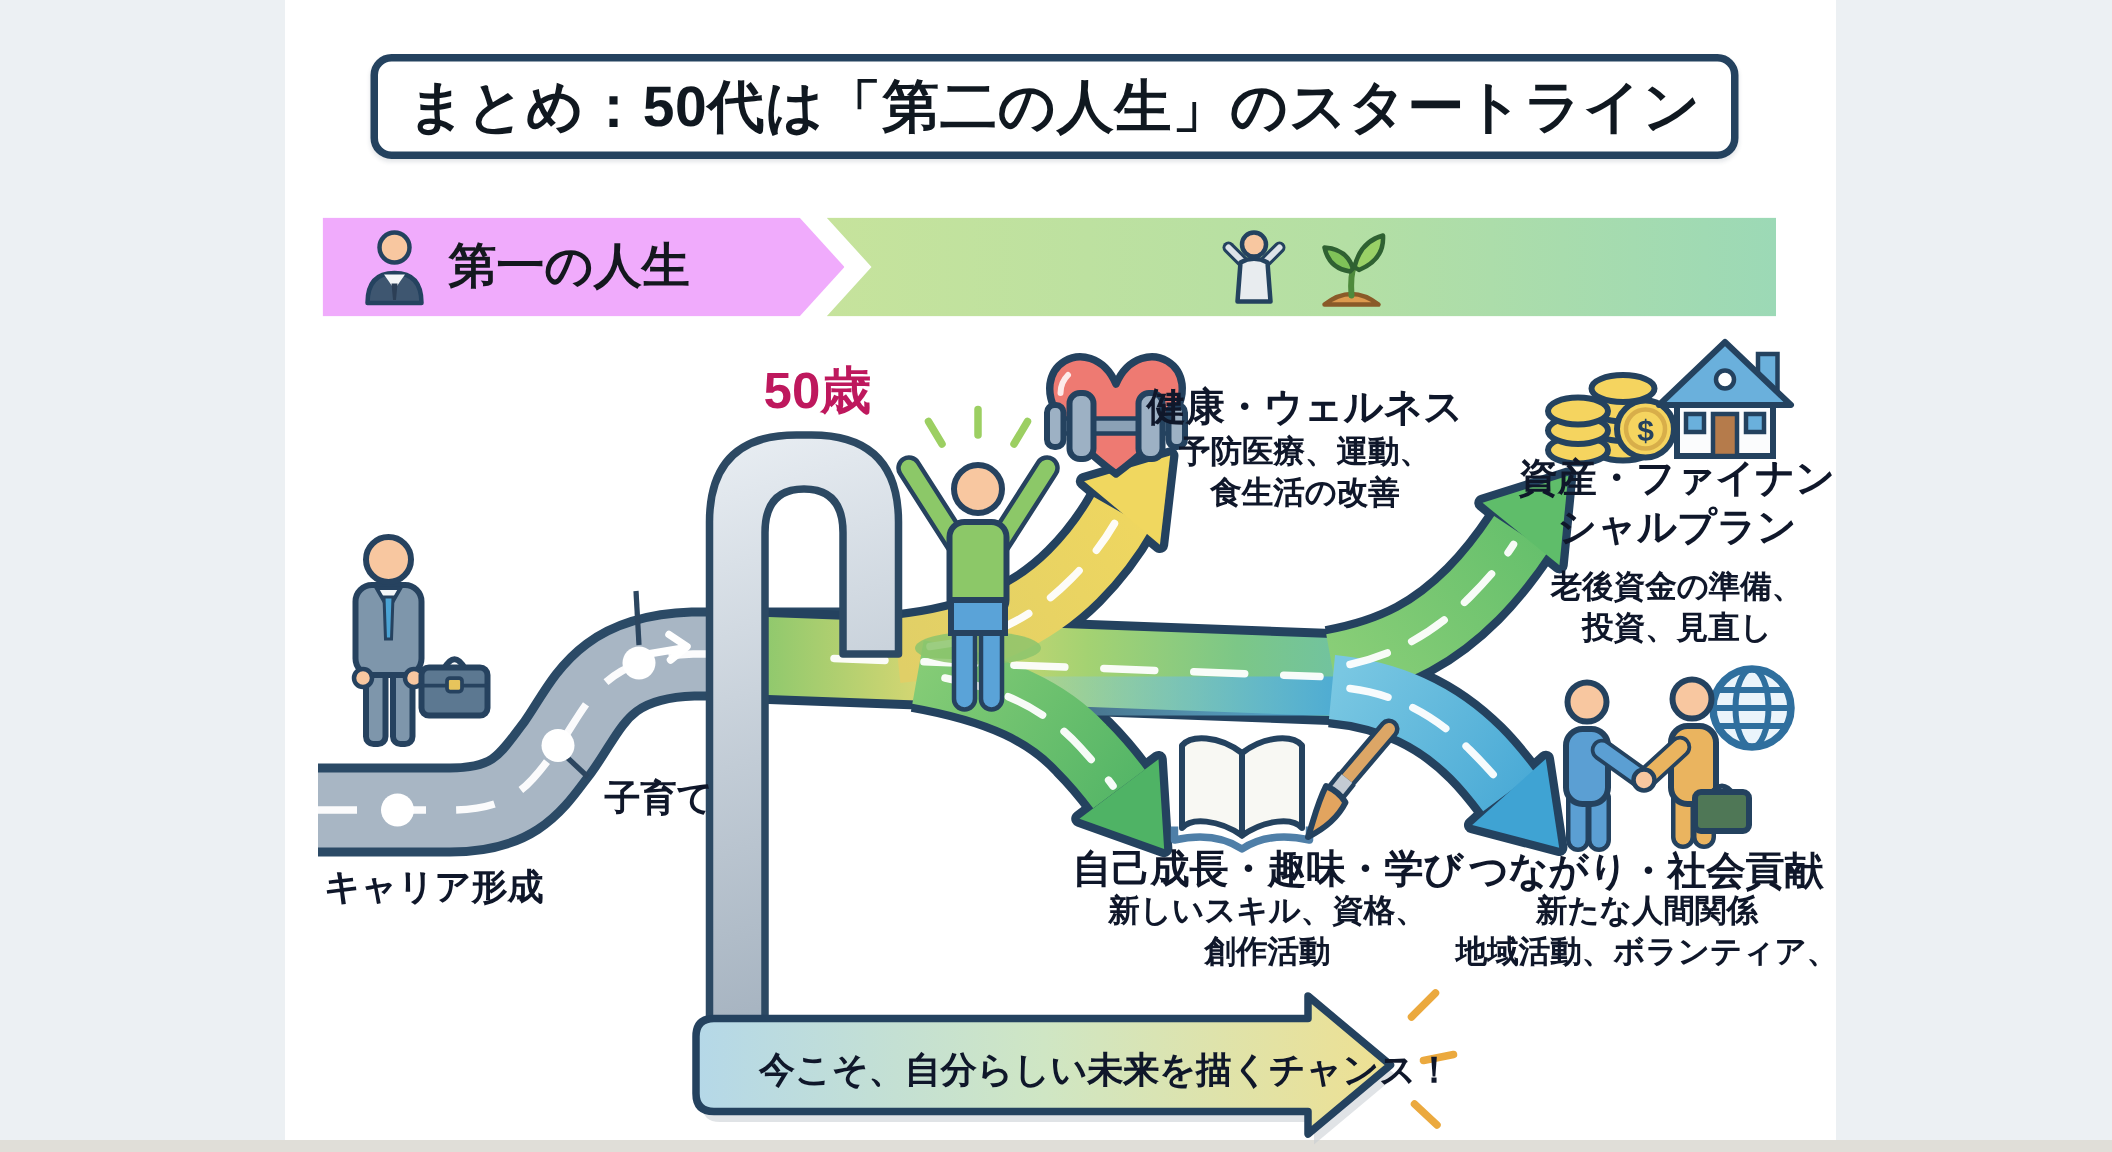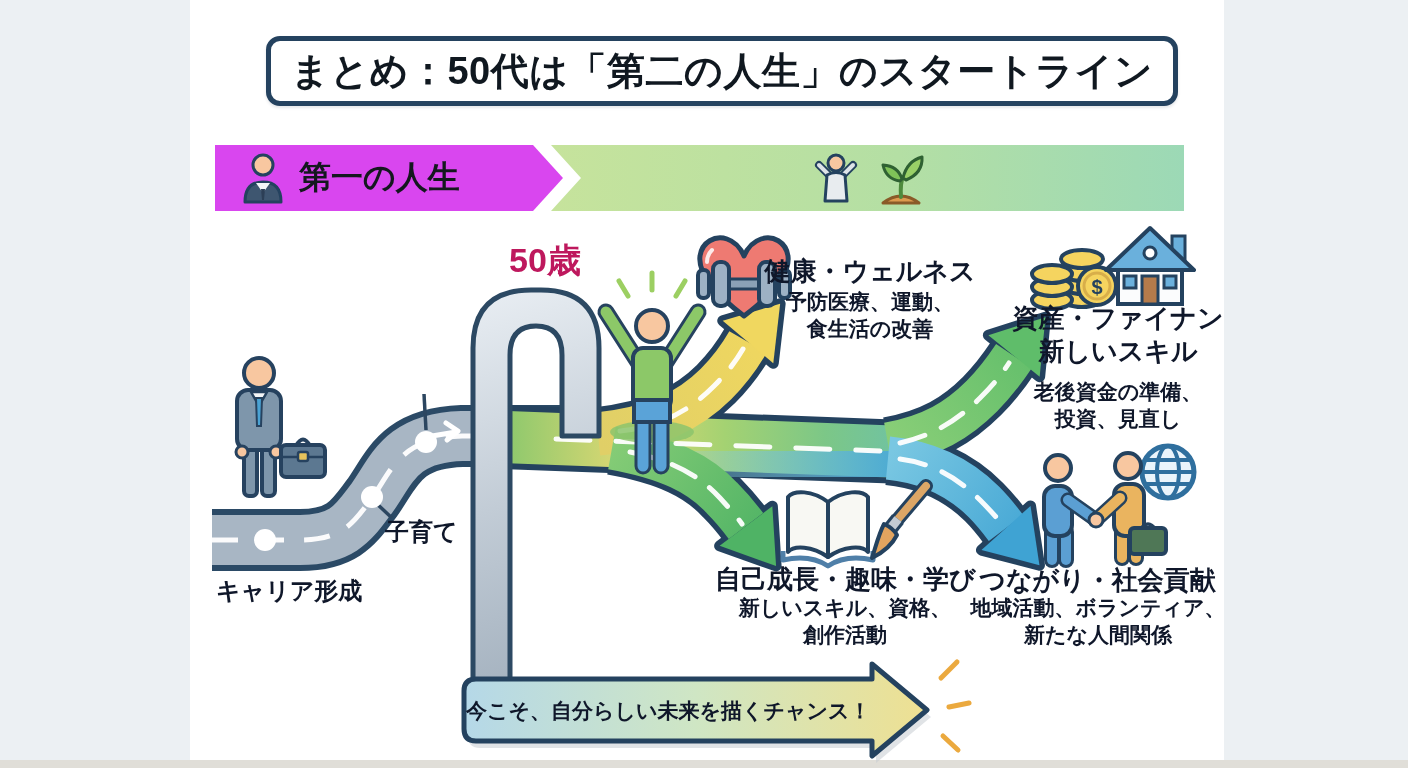--- a/index.html
+++ b/index.html
@@ -8,41 +8,40 @@
   #canvas{position:absolute;left:190px;top:0;width:1034px;height:760px;background:#ffffff;}
   #bottom-strip{position:absolute;left:0;top:760px;width:1408px;height:8px;background:#e0ded8;}
   .abs{position:absolute;}
   #diagram-svg{position:absolute;left:0;top:0;width:1408px;height:768px;}
   .txt{position:absolute;color:#0f172a;font-weight:bold;white-space:nowrap;}
   #title-box{
     position:absolute;left:247px;top:36px;width:902px;height:60px;
     background:#ffffff;border:5px solid #24425f;border-radius:14px;
     display:flex;align-items:center;justify-content:center;
     box-shadow:0 2px 3px rgba(30,50,70,.12);
-    margin-left:19px;
   }
   #title-box .t{font-size:38px;font-weight:bold;color:#101820;letter-spacing:.5px;white-space:nowrap;}
   .banner{position:absolute;top:145px;height:66px;display:flex;align-items:center;}
   #banner-first{
-    left:215px;width:348px;background:#d946ef;
+    left:215px;width:348px;background:#f0abfc;
     clip-path:polygon(0 0,calc(100% - 30px) 0,100% 50%,calc(100% - 30px) 100%,0 100%);
     padding-left:24px;box-sizing:border-box;gap:12px;
   }
   #banner-second{
     left:551px;width:633px;
     background:linear-gradient(90deg,#c6e39c 0%,#b4dfa4 55%,#9cd9b6 100%);
     clip-path:polygon(0 0,100% 0,100% 100%,0 100%,30px 50%);
     justify-content:center;gap:14px;
   }
   .banner .blabel{font-size:32px;font-weight:bold;color:#14181e;}
   .sec-title{font-size:26px;text-align:center;}
   .sec-body{font-size:21px;text-align:center;line-height:1.3;}
   .road-label{font-size:24px;}
   #age-label{font-size:34px;color:#be185d;text-align:center;}
-  #cta-text{font-size:21px;text-align:right;}
+  #cta-text{font-size:24px;text-align:right;padding-left:40px;}
 </style>
 </head>
 <body>
 
 <div id="stage">
   <div id="canvas"></div>
   <div id="bottom-strip"></div>
 
   <svg id="diagram-svg" viewBox="0 0 1408 768">
     <defs>
@@ -295,44 +294,44 @@
     </svg>
     <svg width="50" height="54" viewBox="0 0 50 54">
       <path d="M 7,52 Q 25,38 43,52 Z" fill="#dd9a4e" stroke="#8a5a28" stroke-width="3" stroke-linejoin="round"></path>
       <path d="M 25,46 Q 24,32 27,26" fill="none" stroke="#4e8a3c" stroke-width="4" stroke-linecap="round"></path>
       <path d="M 24,30 Q 10,28 7,14 Q 22,15 26,28 Z" fill="#7fc258" stroke="#2f6132" stroke-width="3" stroke-linejoin="round"></path>
       <path d="M 27,27 Q 31,10 46,6 Q 47,22 30,29 Z" fill="#9ad167" stroke="#2f6132" stroke-width="3" stroke-linejoin="round"></path>
     </svg>
   </div>
 
   <div class="txt road-label abs" style="left:216px;top:575px;">キャリア形成</div>
-  <div class="txt road-label abs" style="left:385px;top:516px;">子育て</div>
+  <div class="txt road-label abs" style="left:403px;top:516px;">子育て</div>
   <div class="txt abs" id="age-label" style="left:485px;top:238px;width:120px;">50歳</div>
 
   <div class="txt sec-title abs" style="left:755px;top:254px;width:230px;">健康・ウェルネス</div>
   <div class="txt sec-body abs" style="left:755px;top:288px;width:230px;">
     <div>予防医療、運動、</div>
     <div>食生活の改善</div>
   </div>
 
   <div class="txt sec-title abs" style="left:1008px;top:302px;width:220px;line-height:1.26;">
     <div>資産・ファイナン</div>
-    <div>新しいスキル</div>
+    <div>シャルプラン</div>
   </div>
   <div class="txt sec-body abs" style="left:1008px;top:378px;width:220px;">
     <div>老後資金の準備、</div>
     <div>投資、見直し</div>
   </div>
 
   <div class="txt sec-title abs" style="left:715px;top:562px;width:260px;">自己成長・趣味・学び</div>
   <div class="txt sec-body abs" style="left:715px;top:594px;width:260px;">
     <div>新しいスキル、資格、</div>
     <div>創作活動</div>
   </div>
 
   <div class="txt sec-title abs" style="left:975px;top:563px;width:245px;">つながり・社会貢献</div>
   <div class="txt sec-body abs" style="left:968px;top:594px;width:260px;">
+    <div>新たな人間関係</div>
     <div>地域活動、ボランティア、</div>
-    <div>新たな人間関係</div>
   </div>
 
   <div class="txt abs" id="cta-text" style="left:466px;top:697px;width:404px;">今こそ、自分らしい未来を描くチャンス！</div>
 </div>
 
 </body></html>

